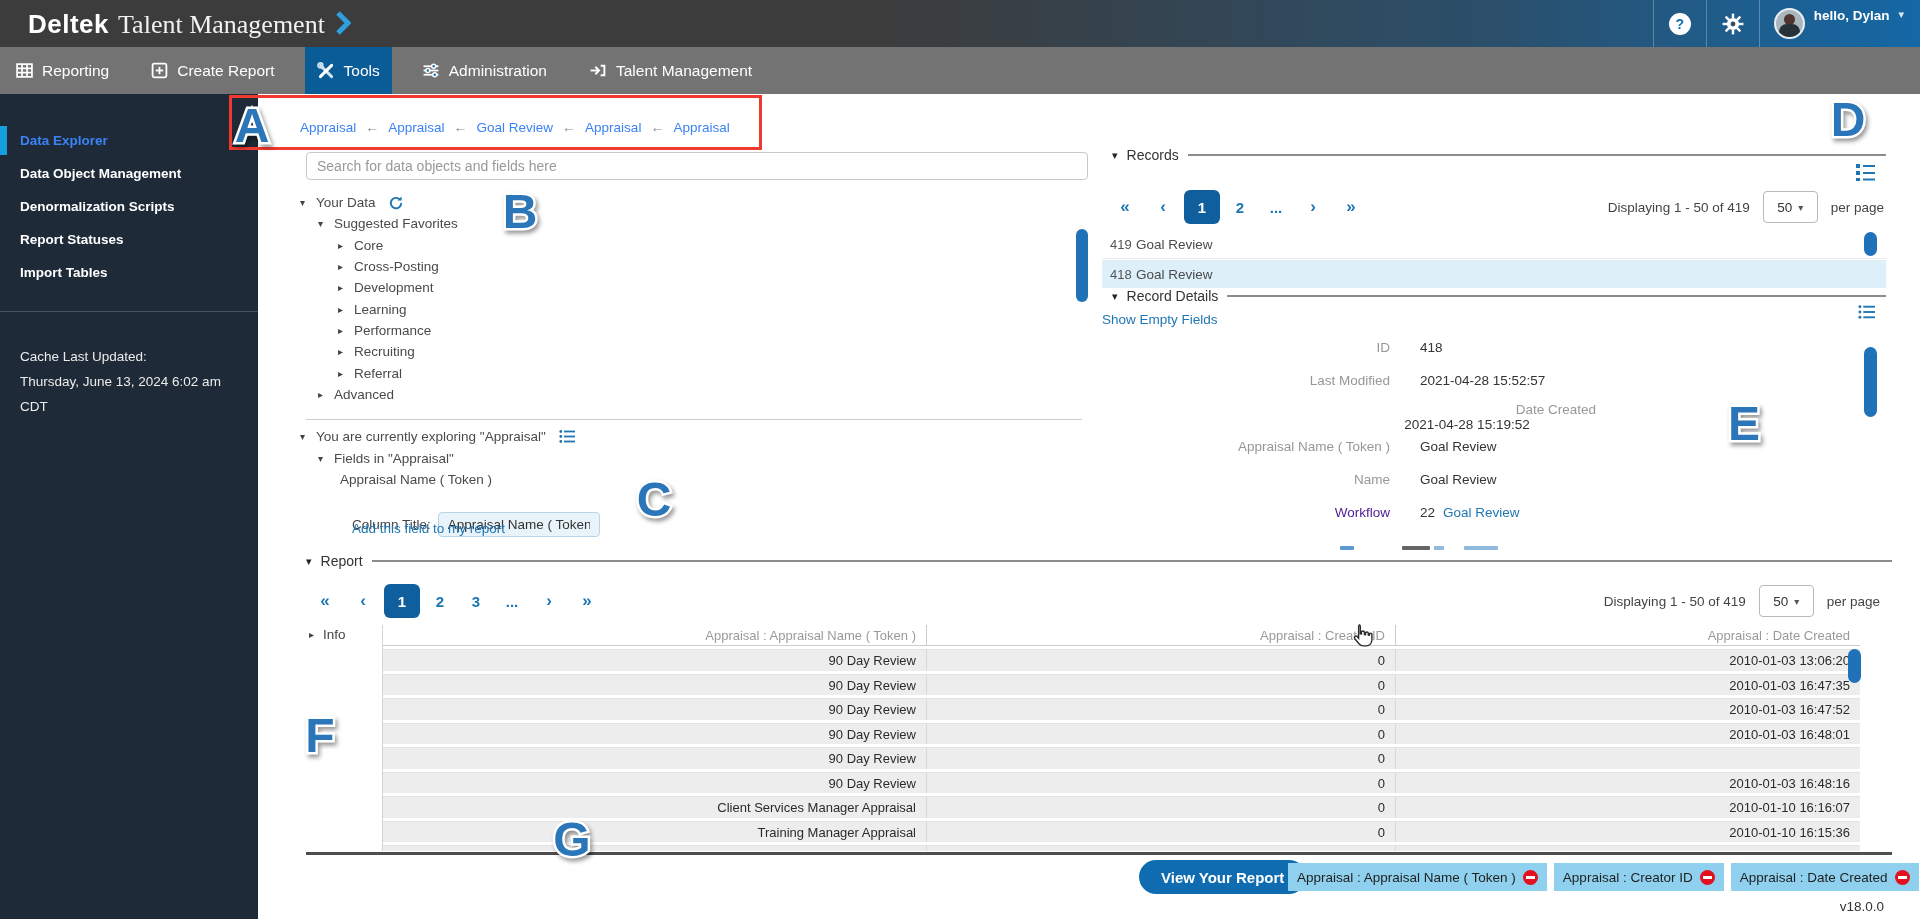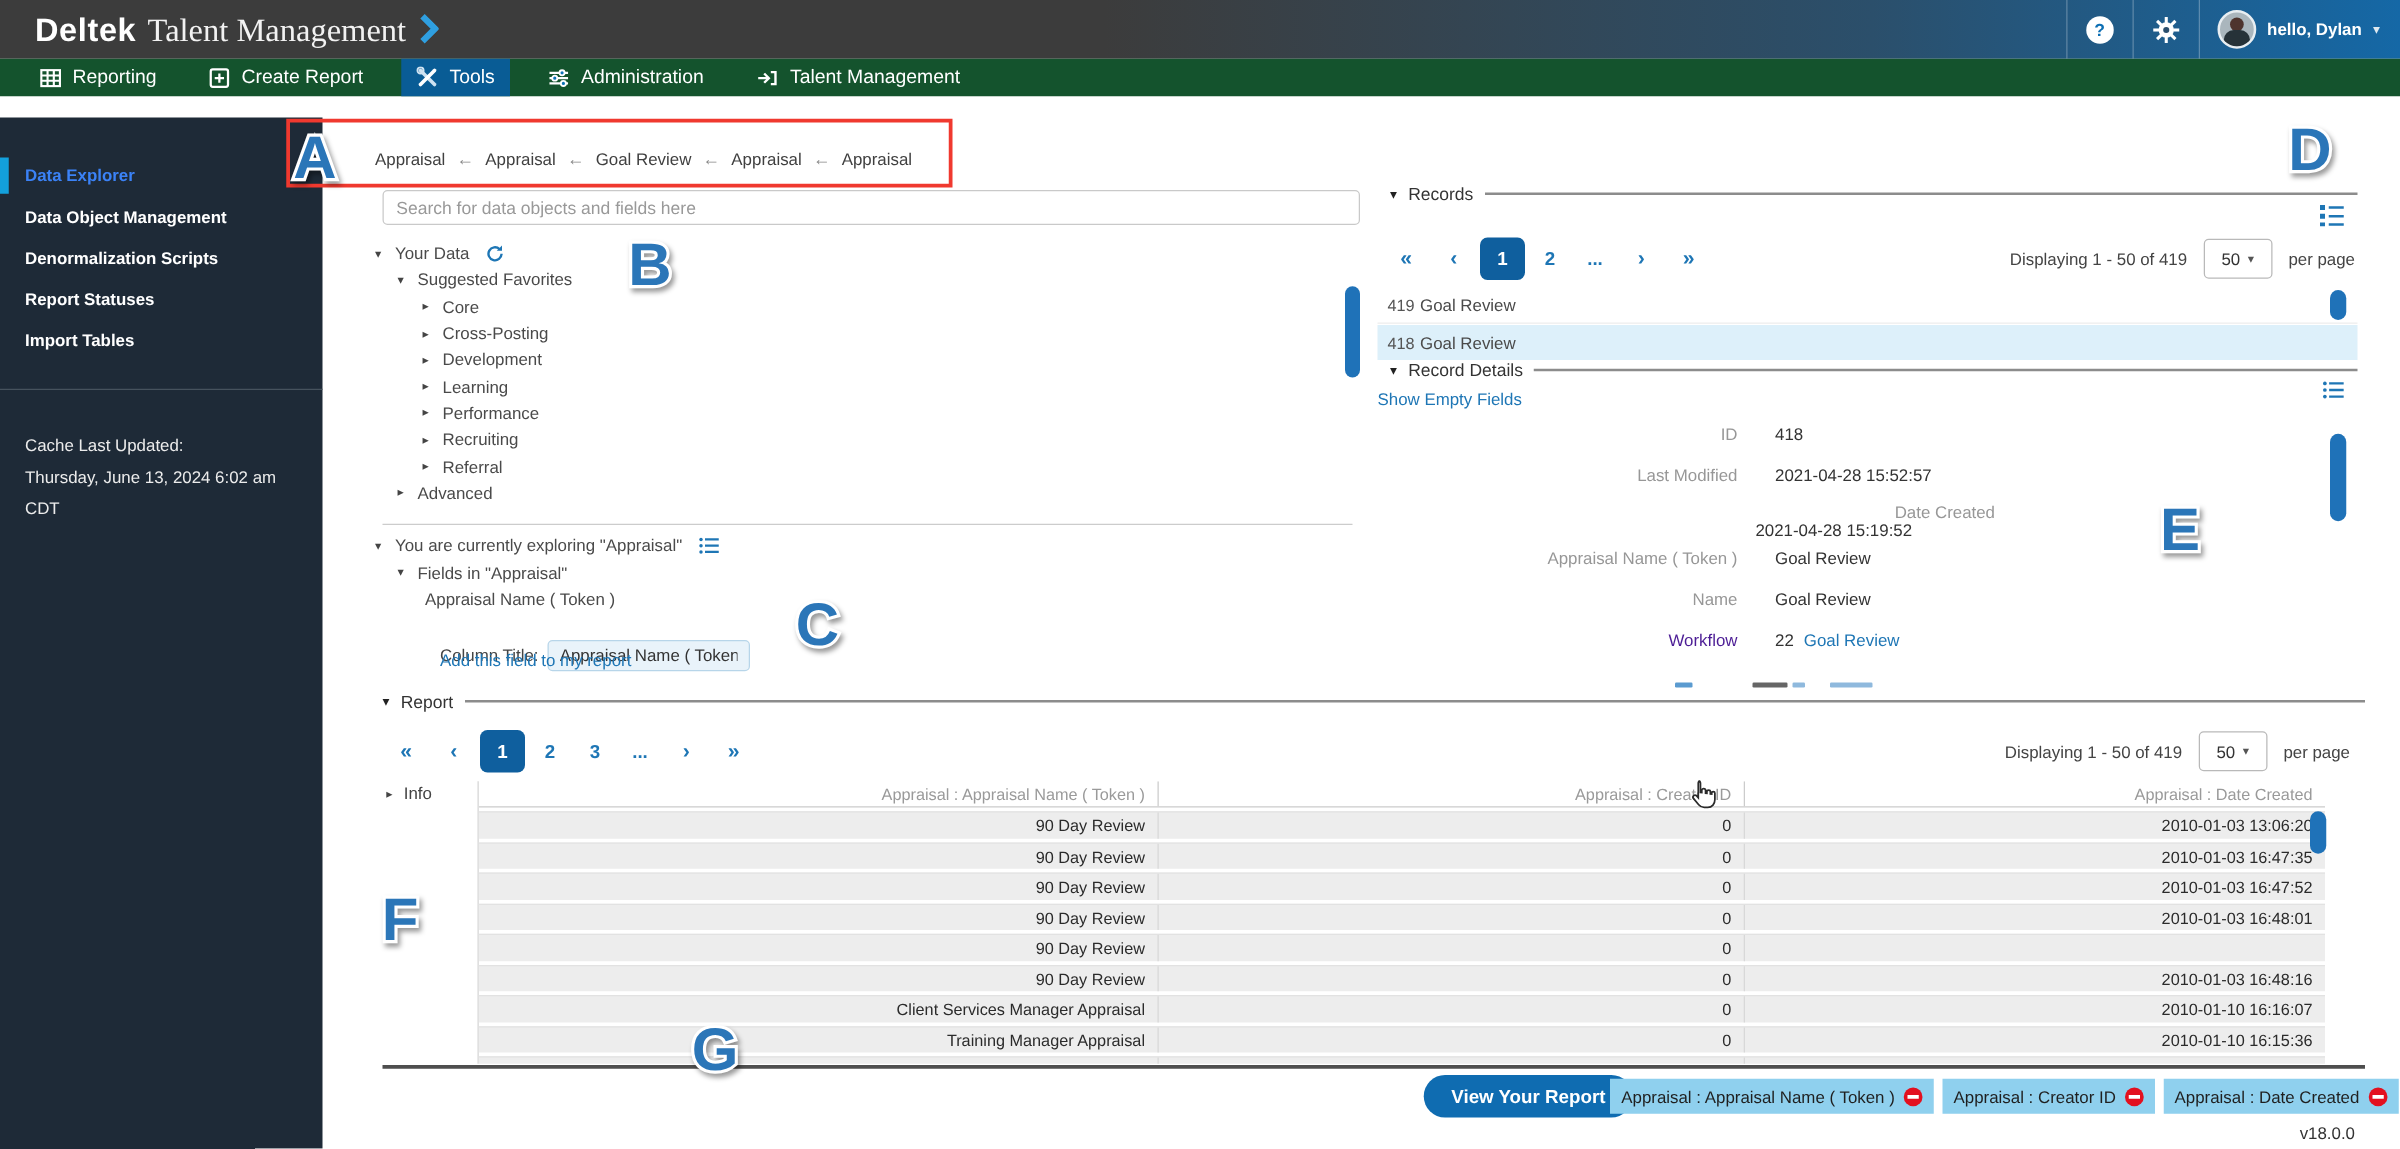--- a/index.html
+++ b/index.html
@@ -12,46 +12,46 @@
     display:flex; align-items:center; }
   .logo { display:flex; align-items:baseline; margin-left:28px; }
   .logo .bold { color:#fff; font-weight:bold; font-size:26px; letter-spacing:.5px; }
   .logo .light { color:#f2f2f2; font-family:"Liberation Serif", serif; font-size:26px; margin-left:9px; font-weight:normal; }
   .logo svg { margin-left:10px; transform:translateY(3px); }
   .hdr-right { position:absolute; right:0; top:0; height:47px; display:flex; align-items:center; }
   .hdr-sep { width:1px; height:47px; background:rgba(255,255,255,.28); }
   .hdr-btn { width:52px; height:47px; display:flex; align-items:center; justify-content:center; cursor:pointer; }
   .help-circle { width:22px; height:22px; border-radius:50%; background:#fff; color:#0d6fb4;
     font-weight:bold; font-size:14px; display:flex; align-items:center; justify-content:center; }
-  .user-area { display:flex; align-items:center; padding:0 16px 0 14px; gap:9px; cursor:pointer; }
+  .user-area { display:flex; align-items:flex-start; padding:0 16px 0 14px; gap:9px; cursor:pointer; }
   .avatar { width:31px; height:31px; border-radius:50%; background:#aab6bd; position:relative; overflow:hidden; border:2px solid #e8eef2; }
   .avatar .head { position:absolute; left:8px; top:4px; width:11px; height:11px; border-radius:50%; background:#4e342e; }
   .avatar .body { position:absolute; left:3px; top:14px; width:21px; height:14px; border-radius:8px 8px 0 0; background:#263238; }
   .user-name { color:#fff; font-size:13.5px; font-weight:bold; }
   .user-caret { color:#dfe9f0; font-size:11px; }
 
   
-  .nav-bar { position:absolute; left:0; top:47px; width:1920px; height:30px; background:#14532d; display:flex; padding-left:20px; }
+  .nav-bar { position:absolute; left:0; top:47px; width:1920px; height:47px; background:#737373; display:flex; padding-left:4px; }
   .nav-tab { display:flex; align-items:center; gap:9px; padding:0 12px; margin-right:18px;
     color:#fff; font-size:15.5px; cursor:pointer; }
   .nav-tab.active { background:#095c95; }
   .nav-tab svg { display:block; }
 
   
   .sidebar { position:absolute; left:0; top:94px; width:258px; height:825px; background:#1e2a37; }
   .side-menu { margin-top:30px; }
   .side-item { position:relative; height:33px; display:flex; align-items:center; padding-left:20px;
     color:#fff; font-size:13.5px; font-weight:bold; cursor:pointer; }
   .side-item.active { color:#3b82f6; }
   .side-item.active::before { content:""; position:absolute; left:0; top:2px; bottom:2px; width:7px; background:#13a0dc; }
   .side-divider { border-top:1px solid #46525d; margin:22px 0 0 0; }
   .cache-block { padding:32px 18px 0 20px; color:#ececec; font-size:13.5px; line-height:25px; }
 
   
-  .blue-link { color:#404040; }
+  .blue-link { color:#3b82f6; }
   .section-head { position:absolute; display:flex; align-items:center; gap:9px; font-size:14px; color:#333; }
   .section-head .tri { font-size:11px; color:#222; }
   .section-head .rule { flex:1; border-top:2px solid #8c8c8c; }
   .pager { position:absolute; display:flex; align-items:center; }
   .pager .pg { width:38px; text-align:center; color:#1e76b5; font-size:17px; font-weight:bold; cursor:pointer; }
   .pager .pgnum { width:36px; text-align:center; color:#1e76b5; font-size:15px; font-weight:bold; cursor:pointer; }
   .pager .active-page { width:36px; height:34px; background:#0f5f9e; border-radius:6px; color:#fff;
     display:flex; align-items:center; justify-content:center; font-size:15px; font-weight:bold; margin:0 2px; }
   .display-cluster { position:absolute; display:flex; align-items:center; gap:13px; font-size:13.5px; color:#444; }
   .pp-select { width:55px; height:32px; border:1px solid #b9b9b9; border-radius:4px; background:#fff;

